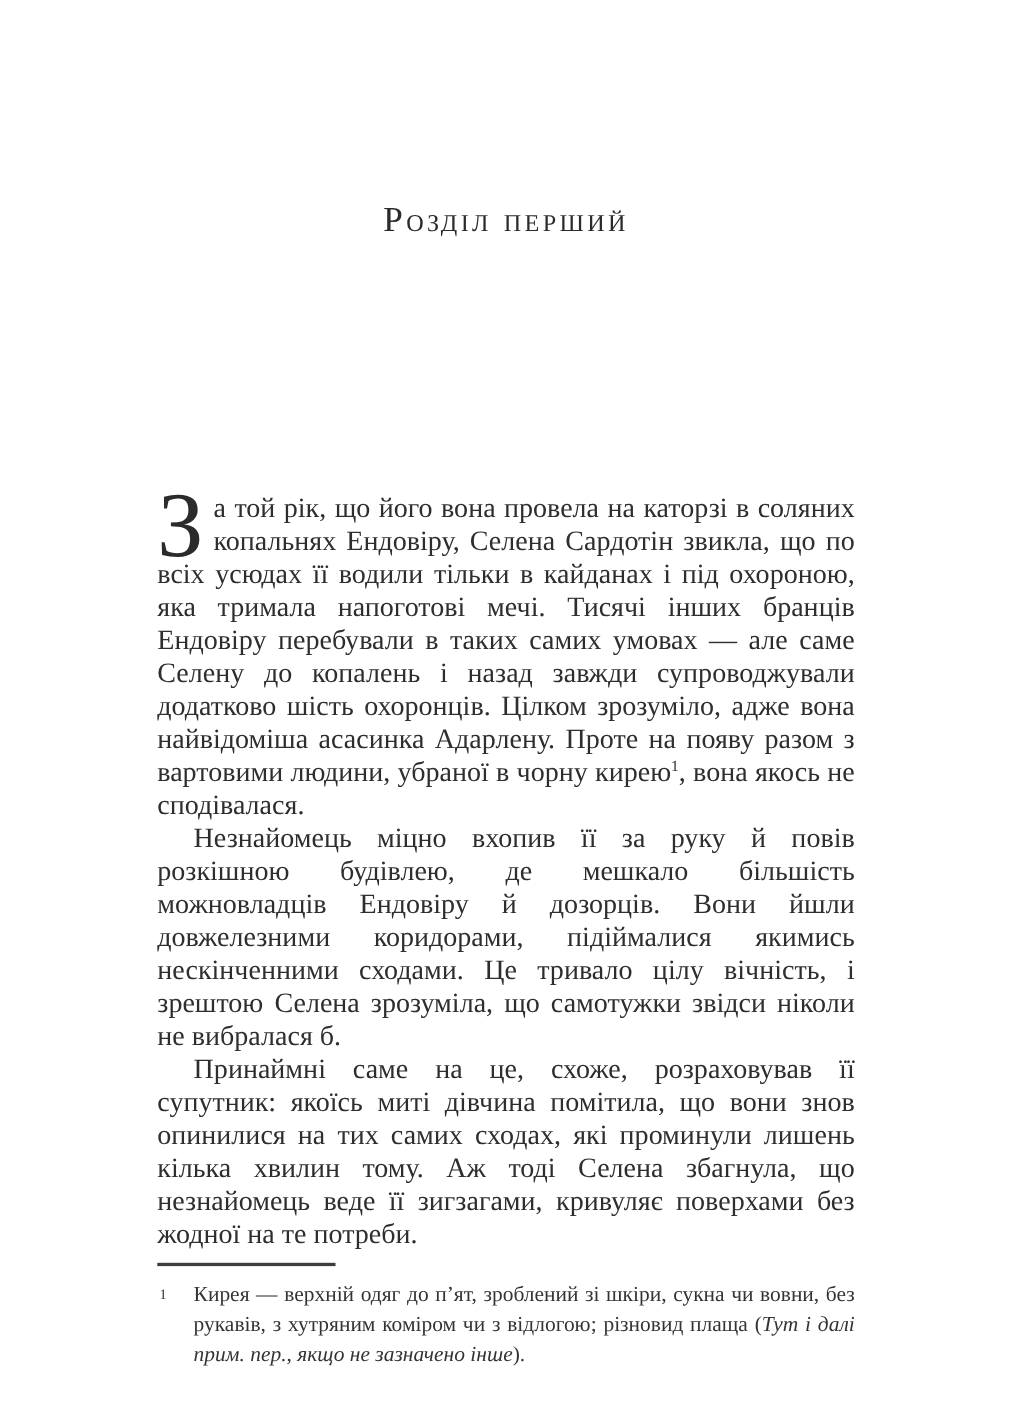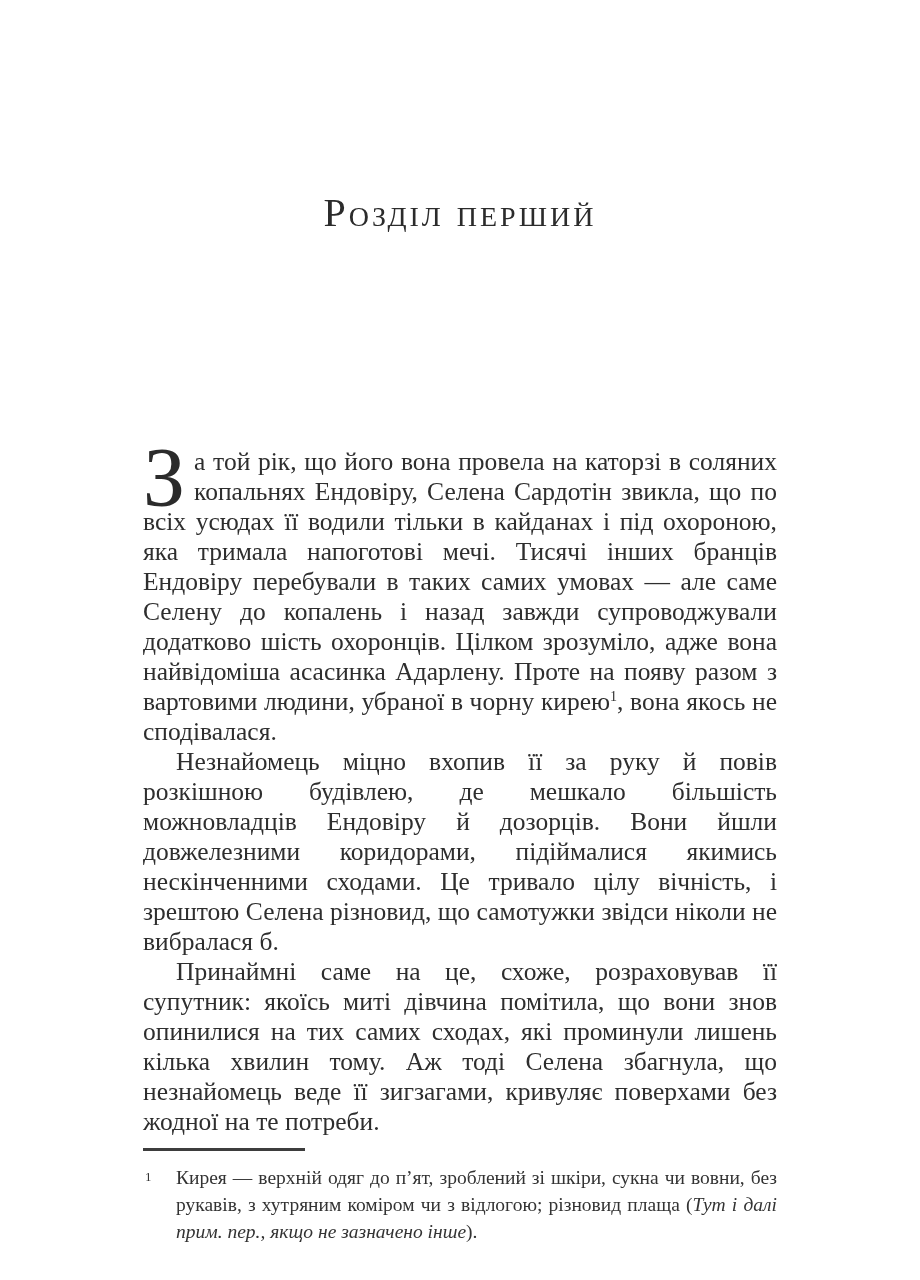--- a/index.html
+++ b/index.html
@@ -11,27 +11,27 @@
     position: relative;
     width: 920px;
     height: 1280px;
     background: #ffffff;
     overflow: hidden;
     font-family: "Liberation Serif", "DejaVu Serif", serif;
     color: #2e2e2e;
   }
   .chapter-title {
     position: absolute;
-    top: 193px;
+    top: 183px;
     left: 143px;
     width: 634px;
     margin: 0;
     text-align: center;
     font-weight: 400;
-    font-size: 40px;
+    font-size: 32px;
     line-height: 1.0;
     font-variant: small-caps;
     letter-spacing: 3px;
     color: #2b2b2b;
     white-space: nowrap;
   }
   .body-text {
     position: absolute;
     top: 447px;
     left: 143px;
@@ -94,21 +94,21 @@
 <body>
 
 <div class="page">
 
   <h1 class="chapter-title">Розділ перший</h1>
 
   <div class="body-text">
 
     <p class="para"><span class="dropcap">З</span><span>а той рік, що його вона провела на каторзі в соляних копальнях Ендовіру, Селена Сардотін звикла, що по всіх усюдах її водили тільки в кайданах і під охороною, яка тримала напоготові мечі. Тисячі інших бранців Ендовіру перебували в таких самих умовах — але саме Селену до копалень і назад завжди супроводжували додатково шість охоронців. Цілком зрозуміло, адже вона найвідоміша асасинка Адарлену. Проте на появу разом з вартовими людини, убраної в чорну кирею</span><sup class="fn-ref">1</sup><span>, вона якось не сподівалася.</span></p>
 
-    <p class="para indent">Незнайомець міцно вхопив її за руку й повів розкішною будівлею, де мешкало більшість можновладців Ендовіру й дозорців. Вони йшли довжелезними коридорами, підіймалися якимись нескінченними сходами. Це тривало цілу вічність, і зрештою Селена різновид, що самотужки звідси ніколи не вибралася б.</p>
+    <p class="para indent">Незнайомець міцно вхопив її за руку й повів розкішною будівлею, де мешкало більшість можновладців Ендовіру й дозорців. Вони йшли довжелезними коридорами, підіймалися якимись нескінченними сходами. Це тривало цілу вічність, і зрештою Селена зрозуміла, що самотужки звідси ніколи не вибралася б.</p>
 
     <p class="para indent">Принаймні саме на це, схоже, розраховував її супутник: якоїсь миті дівчина помітила, що вони знов опинилися на тих самих сходах, які проминули лишень кілька хвилин тому. Аж тоді Селена збагнула, що незнайомець веде її зигзагами, кривуляє поверхами без жодної на те потреби.</p>
 
     <div class="footnote-block">
       <div class="fn-sep"></div>
       <div class="footnote"><sup class="fn-marker">1</sup><span>Кирея — верхній одяг до п’ят, зроблений зі шкіри, сукна чи вовни, без рукавів, з хутряним коміром чи з відлогою; різновид плаща (</span><em>Тут і далі прим. пер., якщо не зазначено інше</em><span>).</span></div>
     </div>
 
   </div>
 

